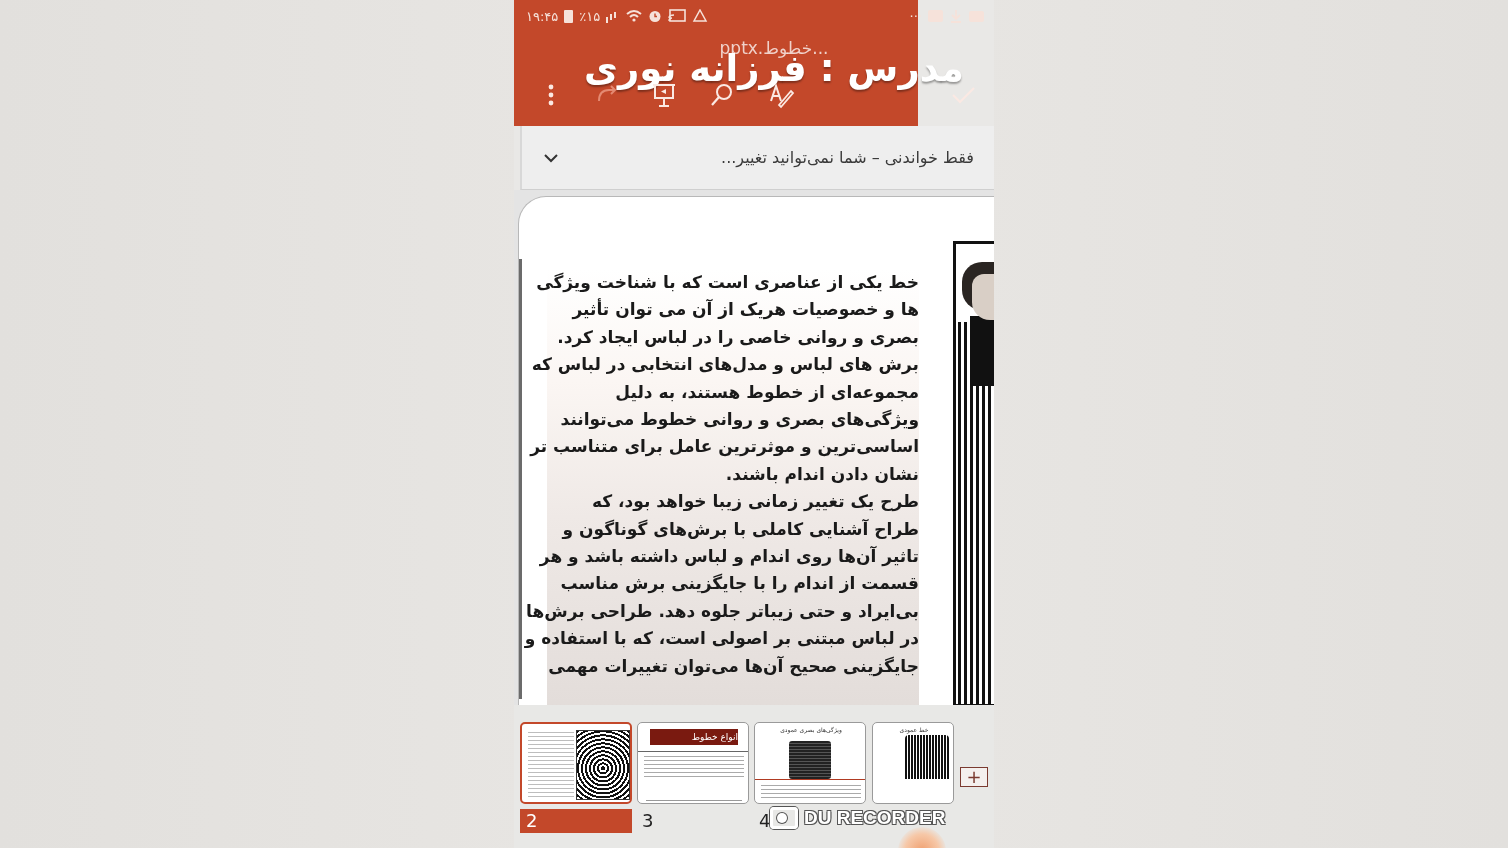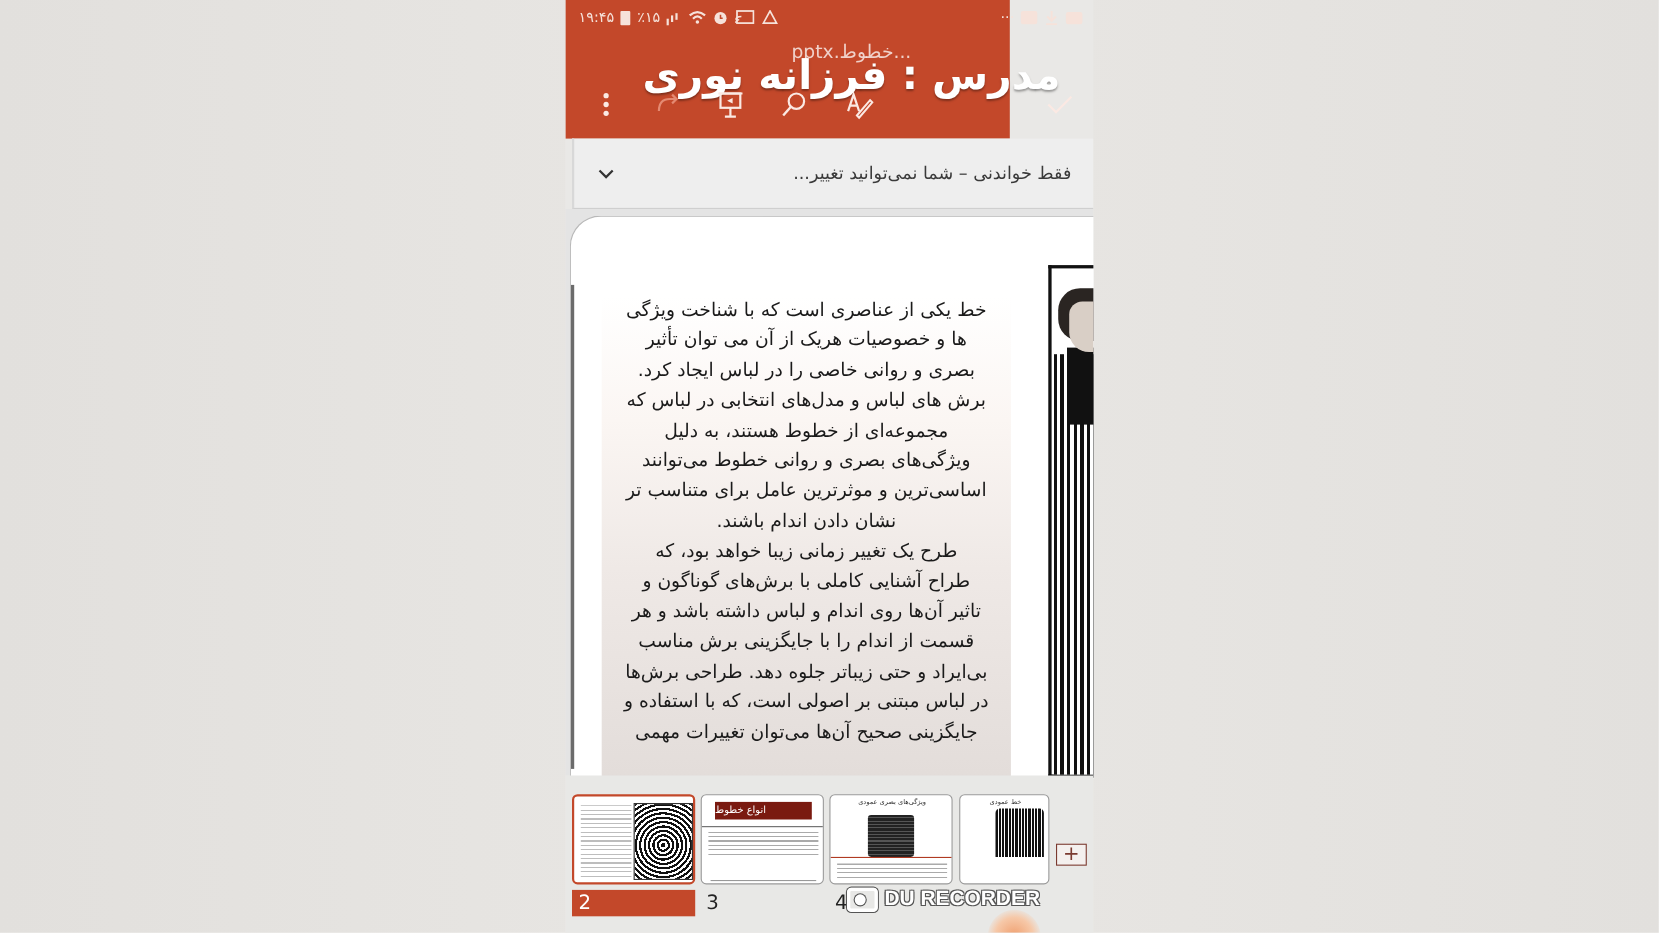--- a/index.html
+++ b/index.html
@@ -61,21 +61,21 @@
       position: absolute; left: 0; top: 190px; width: 480px; height: 515px; background: #e4e4e4;
     }
     .slide {
       position: absolute; left: 4px; top: 6px; width: 480px; height: 512px;
       background: #ffffff; border-top-left-radius: 28px; border: 1px solid #b8b8b8; border-right: none; border-bottom: none;
       overflow: hidden;
     }
     .slide-leftbar { position: absolute; left: 0; top: 62px; width: 3px; height: 440px; background: #6b6b6b; }
     .slide-text {
       position: absolute; left: 28px; top: 72px; width: 372px; height: 450px;
-      direction: rtl; text-align: center; font-size: 17px; font-weight: normal; line-height: 27.4px;
+      direction: rtl; font-size: 17px; font-weight: bold; line-height: 27.4px;
       color: #1a1a1a;
       background: linear-gradient(180deg, #ffffff 0%, #fbf6f3 25%, #efe9e6 55%, #e2dcd9 100%);
     }
     .slide-text .line { display: block; white-space: nowrap; }
     .slide-photo {
       position: absolute; left: 434px; top: 44px; width: 48px; height: 466px;
       border: 3px solid #111; border-right: none; background: #ffffff; overflow: hidden;
     }
     .photo-head { position: absolute; left: 6px; top: 18px; width: 40px; height: 48px; background: #2a2522; border-radius: 20px 0 0 20px; }
     .photo-face { position: absolute; left: 16px; top: 30px; width: 34px; height: 46px; background: #d9cfc6; border-radius: 12px 0 0 18px; }
@@ -94,21 +94,21 @@
       border: 1px solid #9a9a9a; border-radius: 5px; overflow: hidden;
     }
     .thumb.active { border: 2px solid #c3482a; }
     .thumb-num { position: absolute; top: 104px; height: 24px; font-size: 18px; line-height: 24px; color: #222; }
     .thumb-num.active { background: #c3482a; color: #fff; padding-left: 6px; width: 112px; }
     .t2-text { position: absolute; left: 6px; top: 8px; width: 46px; height: 66px;
       background: repeating-linear-gradient(180deg, #bdbdbd 0 1px, #ffffff 1px 4px); }
     .t2-photo { position: absolute; left: 54px; top: 6px; width: 54px; height: 70px; border: 1px solid #333;
       background: repeating-radial-gradient(circle at 50% 55%, #111 0 2px, #fff 2px 4px); }
     .t3-head { position: absolute; left: 12px; top: 6px; width: 88px; height: 16px; background: #7a1a10; color: #fff;
-      font-size: 9px; line-height: 16px; text-align: left; direction: rtl; }
+      font-size: 9px; line-height: 16px; text-align: right; direction: rtl; }
     .t3-rule { position: absolute; left: 0; top: 28px; width: 112px; height: 1px; background: #666; }
     .t3-lines { position: absolute; left: 6px; top: 33px; width: 100px; height: 24px;
       background: repeating-linear-gradient(180deg, #aaa 0 1px, #fff 1px 4px); }
     .t3-shapes { position: absolute; left: 8px; top: 60px; width: 96px; height: 18px; border-bottom: 1px solid #999; }
     .t4-title { position: absolute; left: 0; top: 3px; width: 112px; font-size: 6px; text-align: center; color: #333; direction: rtl; }
     .t4-block { position: absolute; left: 34px; top: 18px; width: 42px; height: 38px; border-radius: 3px;
       background: repeating-linear-gradient(180deg, #222 0 2px, #555 2px 3px); }
     .t4-rule { position: absolute; left: 0; top: 56px; width: 112px; height: 1px; background: #b03a22; }
     .t4-lines { position: absolute; left: 6px; top: 62px; width: 100px; height: 14px;
       background: repeating-linear-gradient(180deg, #aaa 0 1px, #fff 1px 4px); }

